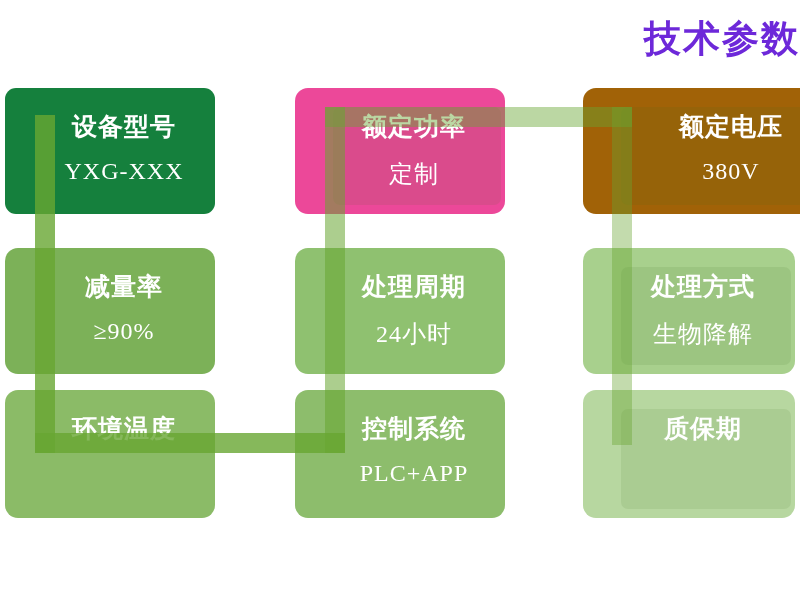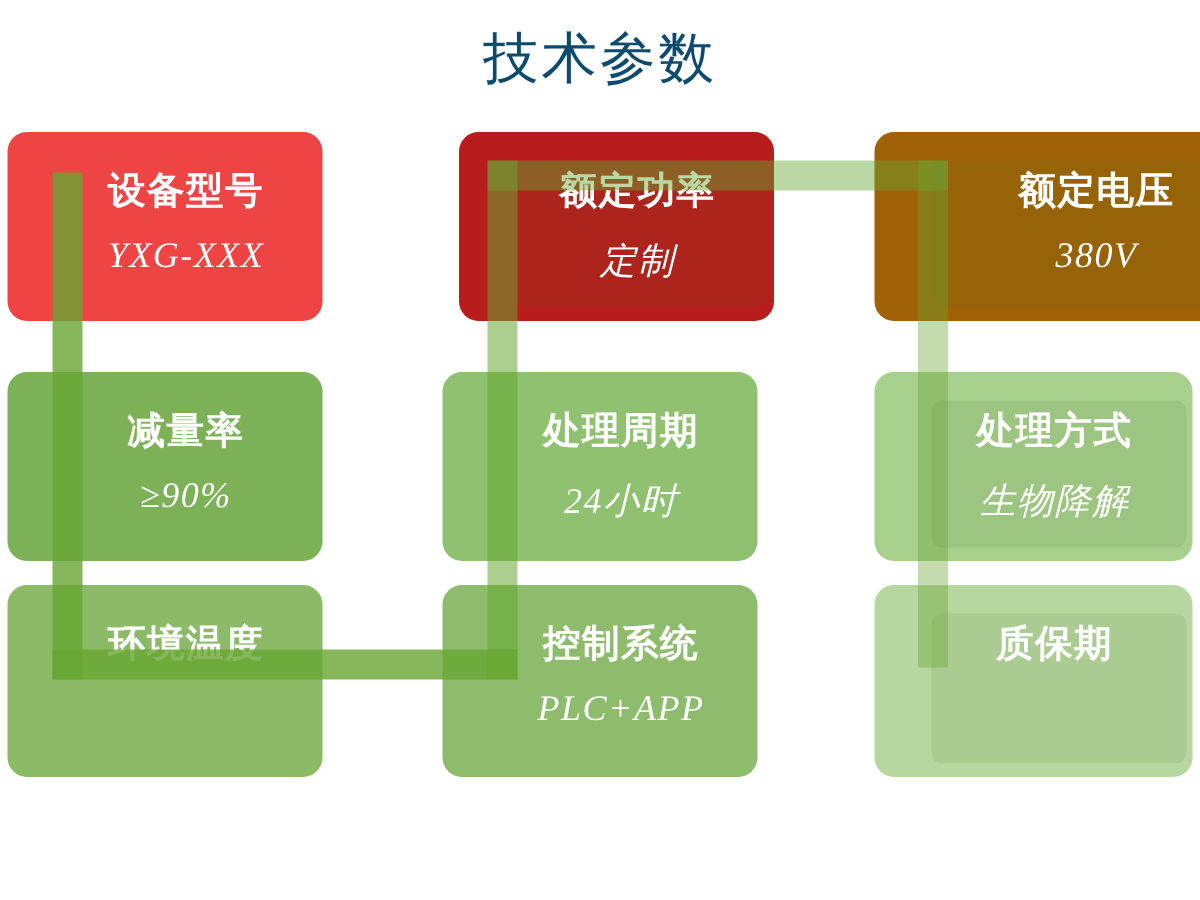--- a/index.html
+++ b/index.html
@@ -6,25 +6,25 @@
   .stage{
     position:relative;
     width:800px;height:600px;
     background:#ffffff;
     overflow:hidden;
     font-family:"Liberation Serif","DejaVu Serif",serif;
   }
   .page-title{
     position:absolute;
     left:0;top:14px;width:100%;
-    text-align:center;
+    text-align:right;
     font-family:"Liberation Sans","DejaVu Sans",sans-serif;
-    font-weight:normal;
+    font-weight:bold;
     font-size:37px;
-    color:#0c4a6e;
+    color:#6d28d9;
     letter-spacing:2px;
   }
   .box{
     position:absolute;
     width:210px;height:126px;
     border-radius:13px;
     z-index:1;
     text-align:center;
     color:#ffffff;
   }
@@ -45,42 +45,41 @@
     font-size:25px;
     letter-spacing:1px;
   }
   .box-value{
     position:relative;
     z-index:4;
     margin-top:15px;
     padding-left:28px;
     font-size:24px;
     letter-spacing:1px;
-    font-style:italic;
   }
   .seg{position:absolute;z-index:3;}
   .seg-col1  {left:35px;  top:115px; width:20px;  height:338px;}
   .seg-bottom{left:35px;  top:433px; width:310px; height:20px;}
   .seg-col2  {left:325px; top:107px; width:20px;  height:346px;}
   .seg-top   {left:325px; top:107px; width:307px; height:20px;}
   .seg-col3  {left:612px; top:107px; width:20px;  height:338px;}
 </style>
 </head>
 <body>
 
 <div class="stage">
 
   <div class="page-title">技术参数</div>
 
-  <div class="box c0 r0" style="background: #ef4444;">
+  <div class="box c0 r0" style="background: #15803d; border-radius: 11px;">
 
     <div class="box-label">设备型号</div>
     <div class="box-value">YXG-XXX</div>
   </div>
-  <div class="box c1 r0" style="background: #b91c1c; margin-left: 11px;">
+  <div class="box c1 r0" style="background: #ec4899;">
     <div class="panel" style="background: rgba(60, 110, 30, 0.1);"></div>
     <div class="box-label">额定功率</div>
     <div class="box-value">定制</div>
   </div>
   <div class="box c2 r0" style="background: #a16207; padding-left: 28px;">
     <div class="panel" style="background: rgba(60, 110, 30, 0.1);"></div>
     <div class="box-label">额定电压</div>
     <div class="box-value">380V</div>
   </div>
 

